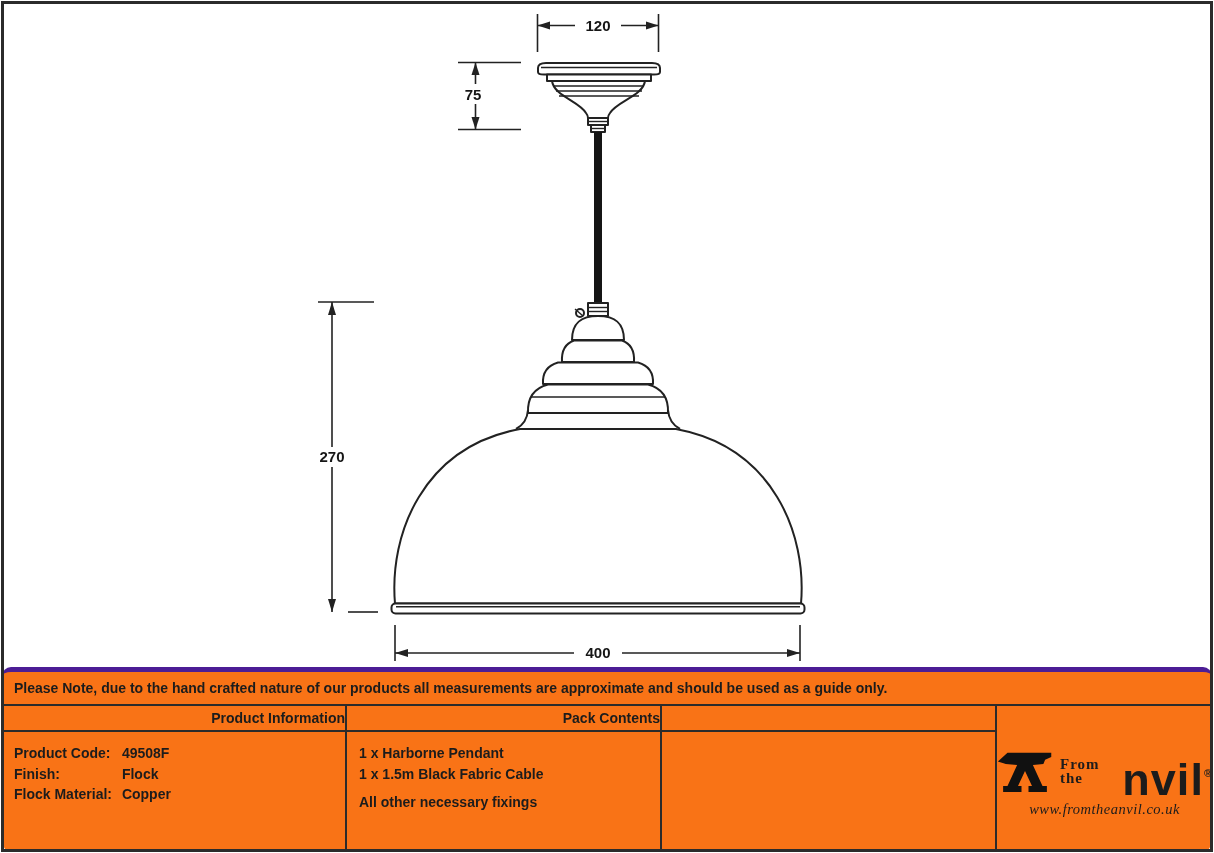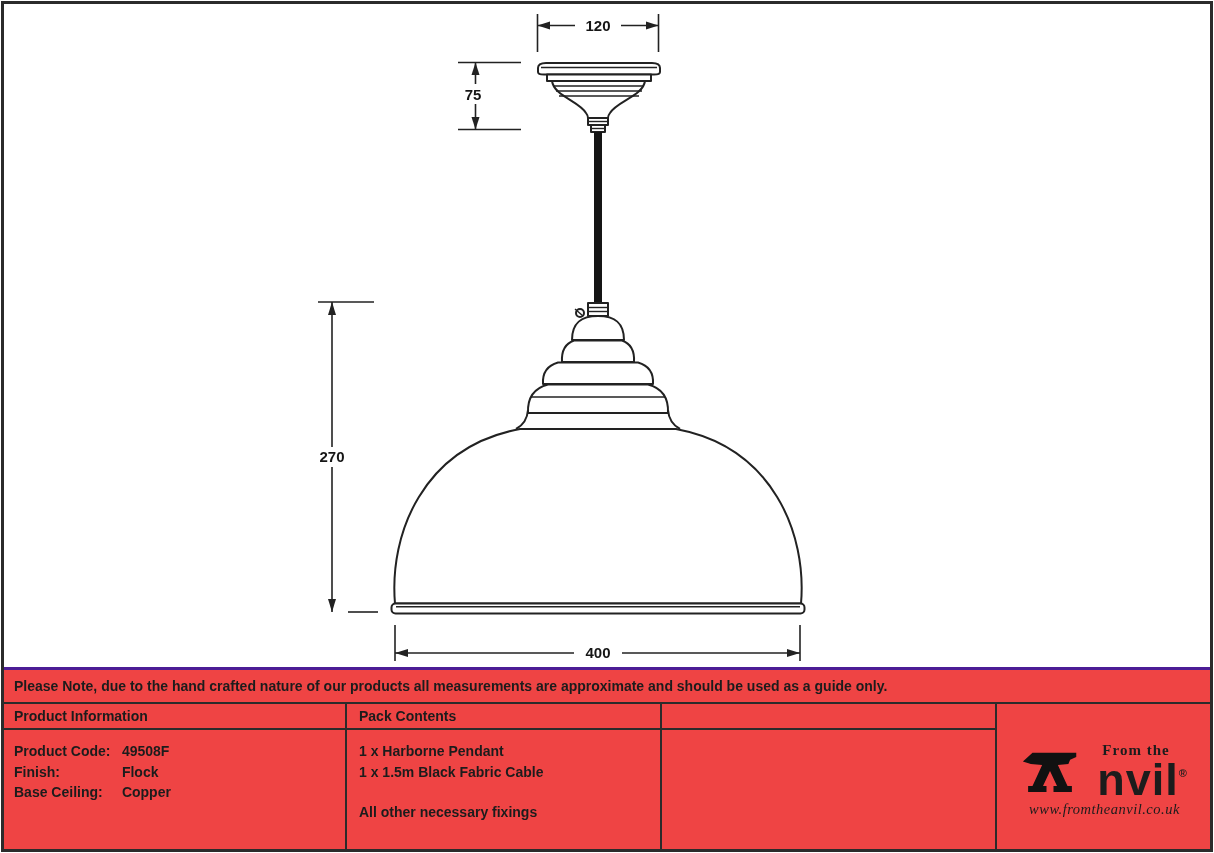--- a/index.html
+++ b/index.html
@@ -30,24 +30,25 @@
   .dim{stroke:#222;stroke-width:1.6;fill:none;}
   .arrow{fill:#222;stroke:none;}
   .dimtext{
     font-family:"Liberation Sans",sans-serif;
     font-size:15px;font-weight:bold;fill:#161616;text-anchor:middle;
   }
   
   .bottom{
     position:absolute;left:2px;right:2px;top:667px;bottom:2px;
     display:flex;flex-direction:column;
-    border-top:3px solid #4c1d95;
-    background:#ef4444;
+    border-top:5px solid #4c1d95;
+    background:#f97316;
     box-sizing:border-box;
     z-index:2;
+    border-radius:9px;
   }
   .note-row{
     flex:none;height:34px;
     border-bottom:2px solid #2b2b2b;
     display:flex;align-items:center;
     padding:0 12px;
     font-size:14px;font-weight:bold;
     box-sizing:border-box;
   }
   .grid{
@@ -55,40 +56,40 @@
     display:grid;
     grid-template-columns:345px 315px 335px 1fr;
     grid-template-rows:26px 1fr;
   }
   .cell{box-sizing:border-box;}
   .hdr{
     border-right:2px solid #2b2b2b;
     border-bottom:2px solid #2b2b2b;
     display:flex;align-items:center;
     padding-left:12px;
-    font-size:14px;font-weight:bold;
+    font-size:14px;font-weight:bold;justify-content:flex-end;
   }
   .bodycell{
     border-right:2px solid #2b2b2b;
     padding:11px 8px 0 12px;
     font-size:14px;font-weight:bold;
   }
   .pi-row{line-height:20.5px;white-space:nowrap;}
   .pi-label{display:inline-block;width:104px;}
   .pc-item{line-height:20.5px;white-space:nowrap;}
-  .pc-footer{margin-top:20px;line-height:20px;white-space:nowrap;}
+  .pc-footer{margin-top:8px;line-height:20px;white-space:nowrap;}
   .logo-cell{
     grid-column:4;grid-row:1 / 3;
     display:flex;align-items:center;justify-content:center;
   }
   
   .logo{display:flex;flex-direction:column;align-items:center;margin-top:6px;}
   .logo-main{display:flex;align-items:flex-end;}
   .anvil-mark{width:56px;height:50px;flex:none;margin-right:-1px;}
-  .logo-right{display:flex;flex-direction:column;align-items:center;}
+  .logo-right{display:flex;flex-direction:row;align-items:flex-start;}
   .logo-from{
     font-family:"Liberation Serif",serif;
     font-weight:bold;font-size:15px;letter-spacing:1px;
     margin:0 0 0 8px;line-height:14px;
   }
   .logo-name{
     font-family:Liberation Sans, sans-serif;
     font-weight:bold;font-size:45px;line-height:32px;
     letter-spacing:1px;
     margin-left:20px;
@@ -205,21 +206,21 @@
       <div class="cell bodycell">
         <div class="pi-row">
           <span class="pi-label">Product Code:</span>
           <span class="pi-value">49508F</span>
         </div>
         <div class="pi-row">
           <span class="pi-label">Finish:</span>
           <span class="pi-value">Flock</span>
         </div>
         <div class="pi-row">
-          <span class="pi-label">Base Ceiling:</span>
+          <span class="pi-label">Flock Material:</span>
           <span class="pi-value">Copper</span>
         </div>
       </div>
 
       <div class="cell bodycell">
         <div class="pc-item">1 x Harborne Pendant</div>
         <div class="pc-item">1 x 1.5m Black Fabric Cable</div>
         <div class="pc-footer">All other necessary fixings</div>
       </div>
 

